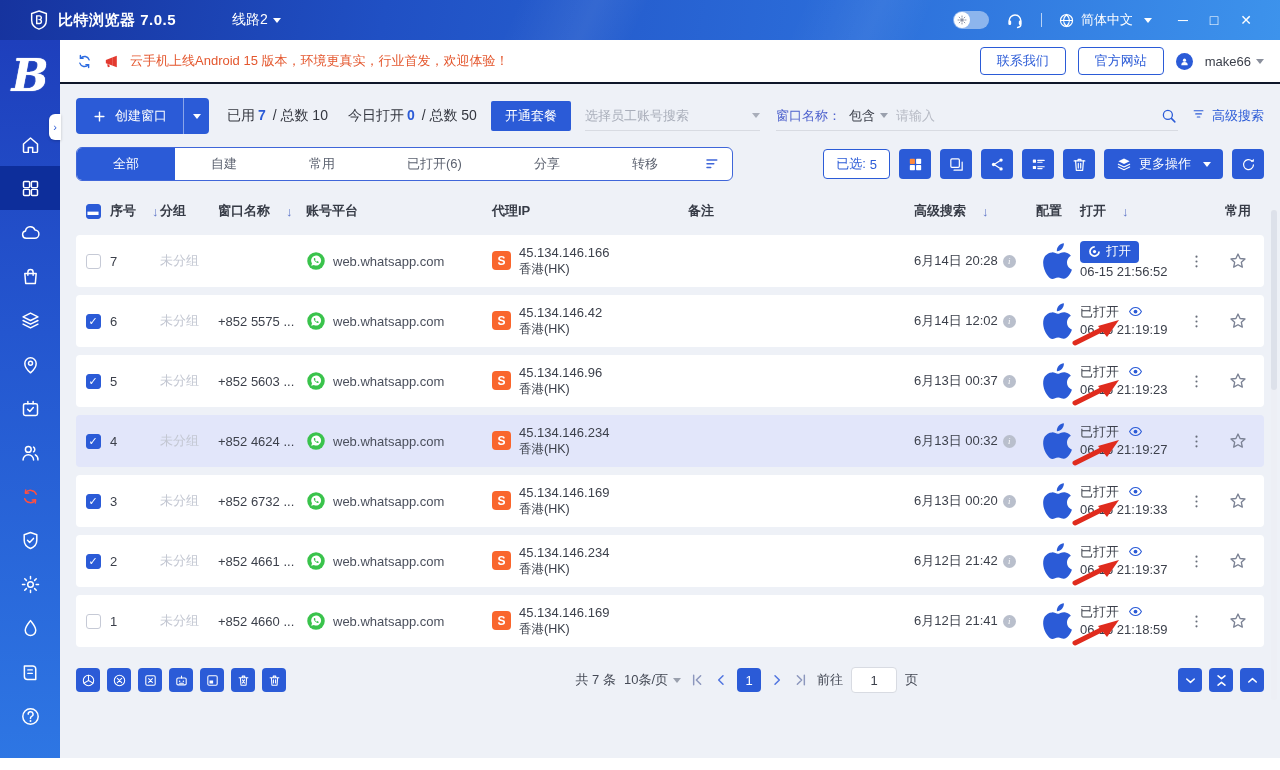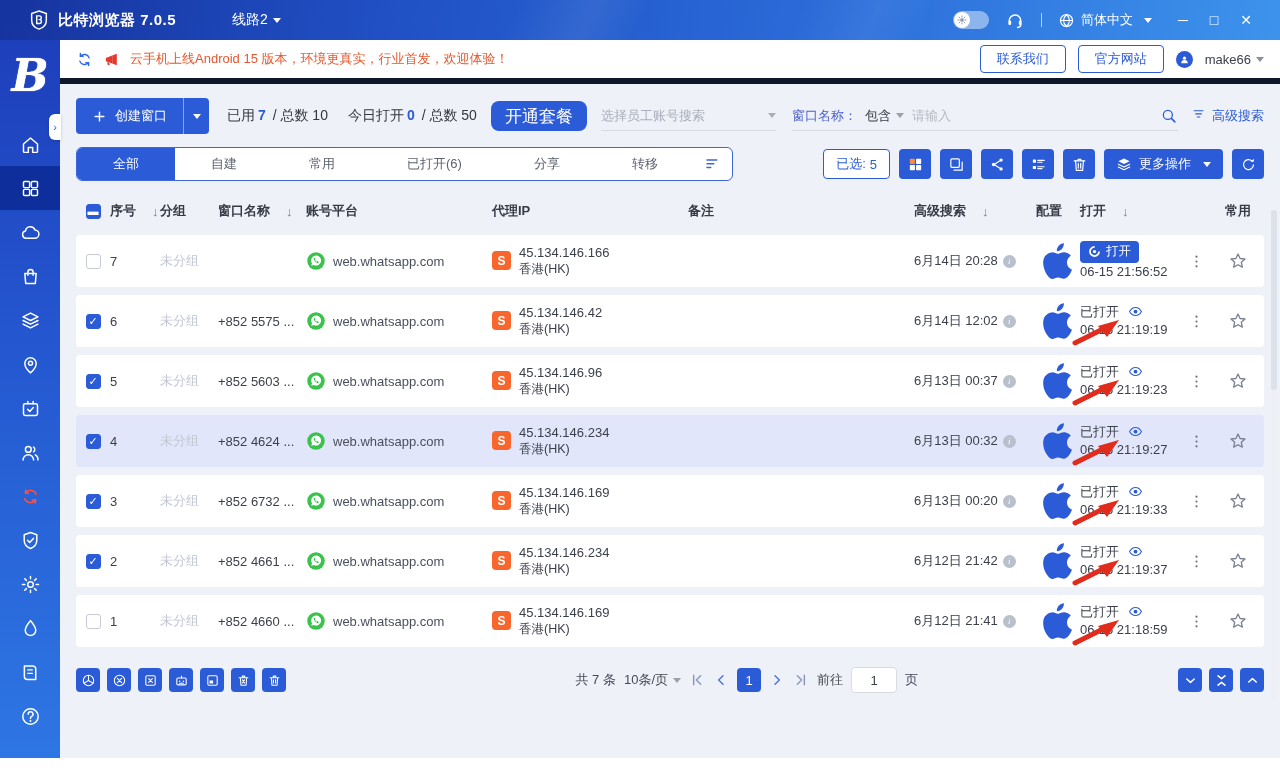--- a/index.html
+++ b/index.html
@@ -37,40 +37,40 @@
     color:#2b5bd7;font-size:11px;display:flex;align-items:center;justify-content:center;cursor:pointer;box-shadow:0 1px 3px rgba(0,0,0,.2)}
   .side-items{display:flex;flex-direction:column;align-items:stretch;width:100%;margin-top:14px}
   .side-item{height:44px;display:flex;align-items:center;justify-content:center;cursor:pointer}
   .side-item .icn{width:21px;height:21px;color:#fff}
   .side-item.active{background:#0d2e9b}
   .side-item.red .icn{color:#ff5040}
 
   .main{flex:1;display:flex;flex-direction:column;min-width:0;position:relative}
 
   
-  .announce{height:44px;background:#fff;border-bottom:6px solid #0f172a;display:flex;align-items:center;padding:0 16px;gap:10px}
+  .announce{height:44px;background:#fff;border-bottom:2px solid #0f172a;display:flex;align-items:center;padding:0 16px;gap:10px}
   .announce .icn{width:17px;height:17px}
   .ann-text{color:#e4572e;font-size:13px}
   .ann-right{margin-left:auto;display:flex;align-items:center;gap:12px}
   .btn-ghost{height:28px;padding:0 16px;border:1px solid #2b5bd7;color:#2b5bd7;background:#fff;border-radius:4px;
     font-size:13px;display:flex;align-items:center;cursor:pointer}
   .avatar{width:26px;height:26px;border-radius:50%;background:#2b5bd7;color:#fff;padding:3px}
   .username{font-size:13px;color:#3c404b;display:flex;align-items:center;cursor:pointer}
   .username .caret{color:#8a8f9c}
 
   
   .toolbar{margin:14px 16px 0;display:flex;align-items:center}
   .btn-create{height:36px;background:#2b5bd7;color:#fff;border-radius:4px;display:flex;align-items:stretch;cursor:pointer;overflow:hidden}
   .btn-create .mainpart{display:flex;align-items:center;gap:8px;padding:0 16px;font-size:13px}
   .btn-create .mainpart .icn{width:15px;height:15px}
   .btn-create .droppart{width:26px;display:flex;align-items:center;justify-content:center;border-left:1px solid rgba(255,255,255,.45)}
   .btn-create .droppart .caret{margin:0;color:#fff}
   .stats{display:flex;gap:20px;margin-left:18px;font-size:14px;color:#33363f;white-space:nowrap}
   .stat b{color:#2b5bd7;font-weight:bold;margin:0 3px}
-  .btn-plan{height:30px;padding:0 14px;background:#2b5bd7;color:#fff;border:none;border-radius:8px;font-size:17px;
+  .btn-plan{height:30px;padding:0 14px;background:#2b5bd7;color:#fff;border:none;border-radius:2px;font-size:13px;
     margin-left:14px;display:flex;align-items:center;cursor:pointer;white-space:nowrap}
   .emp-select{width:175px;margin-left:14px;border-bottom:1px solid #d8dbe2;height:30px;display:flex;align-items:center;
     color:#a9aeba;font-size:13px;cursor:pointer}
   .emp-select .caret{margin-left:auto;color:#a9aeba}
   .name-search{flex:1;margin-left:16px;border-bottom:1px solid #d8dbe2;height:30px;display:flex;align-items:center;gap:8px;min-width:0}
   .ns-label{color:#4d61cd;white-space:nowrap}
   .ns-match{color:#3c404b;display:flex;align-items:center;cursor:pointer;white-space:nowrap}
   .ns-match .caret{color:#9aa0ad}
   .ns-input{flex:1;border:none;outline:none;font-size:13px;color:#3c404b;background:transparent;min-width:40px}
   .ns-input::placeholder{color:#b6bac4}

